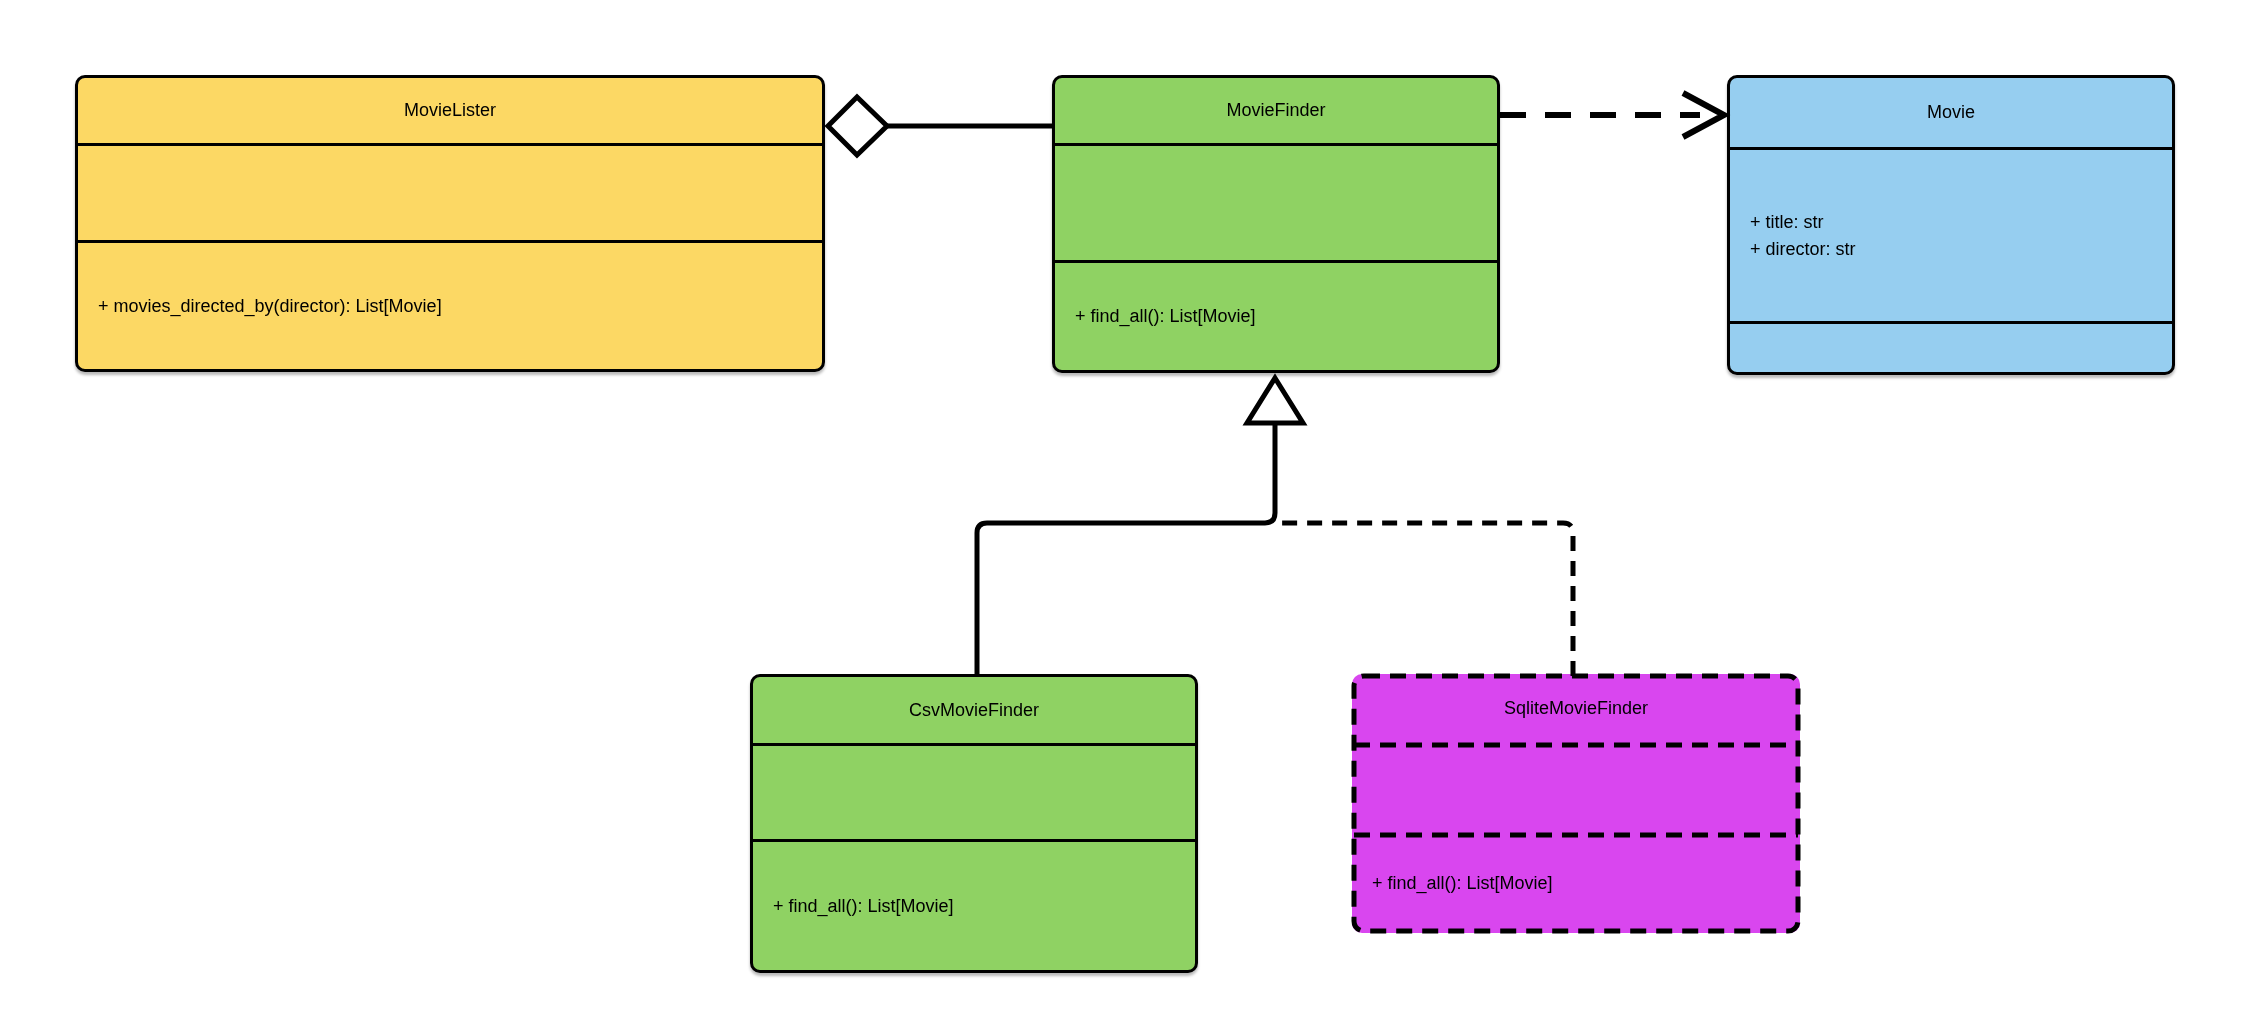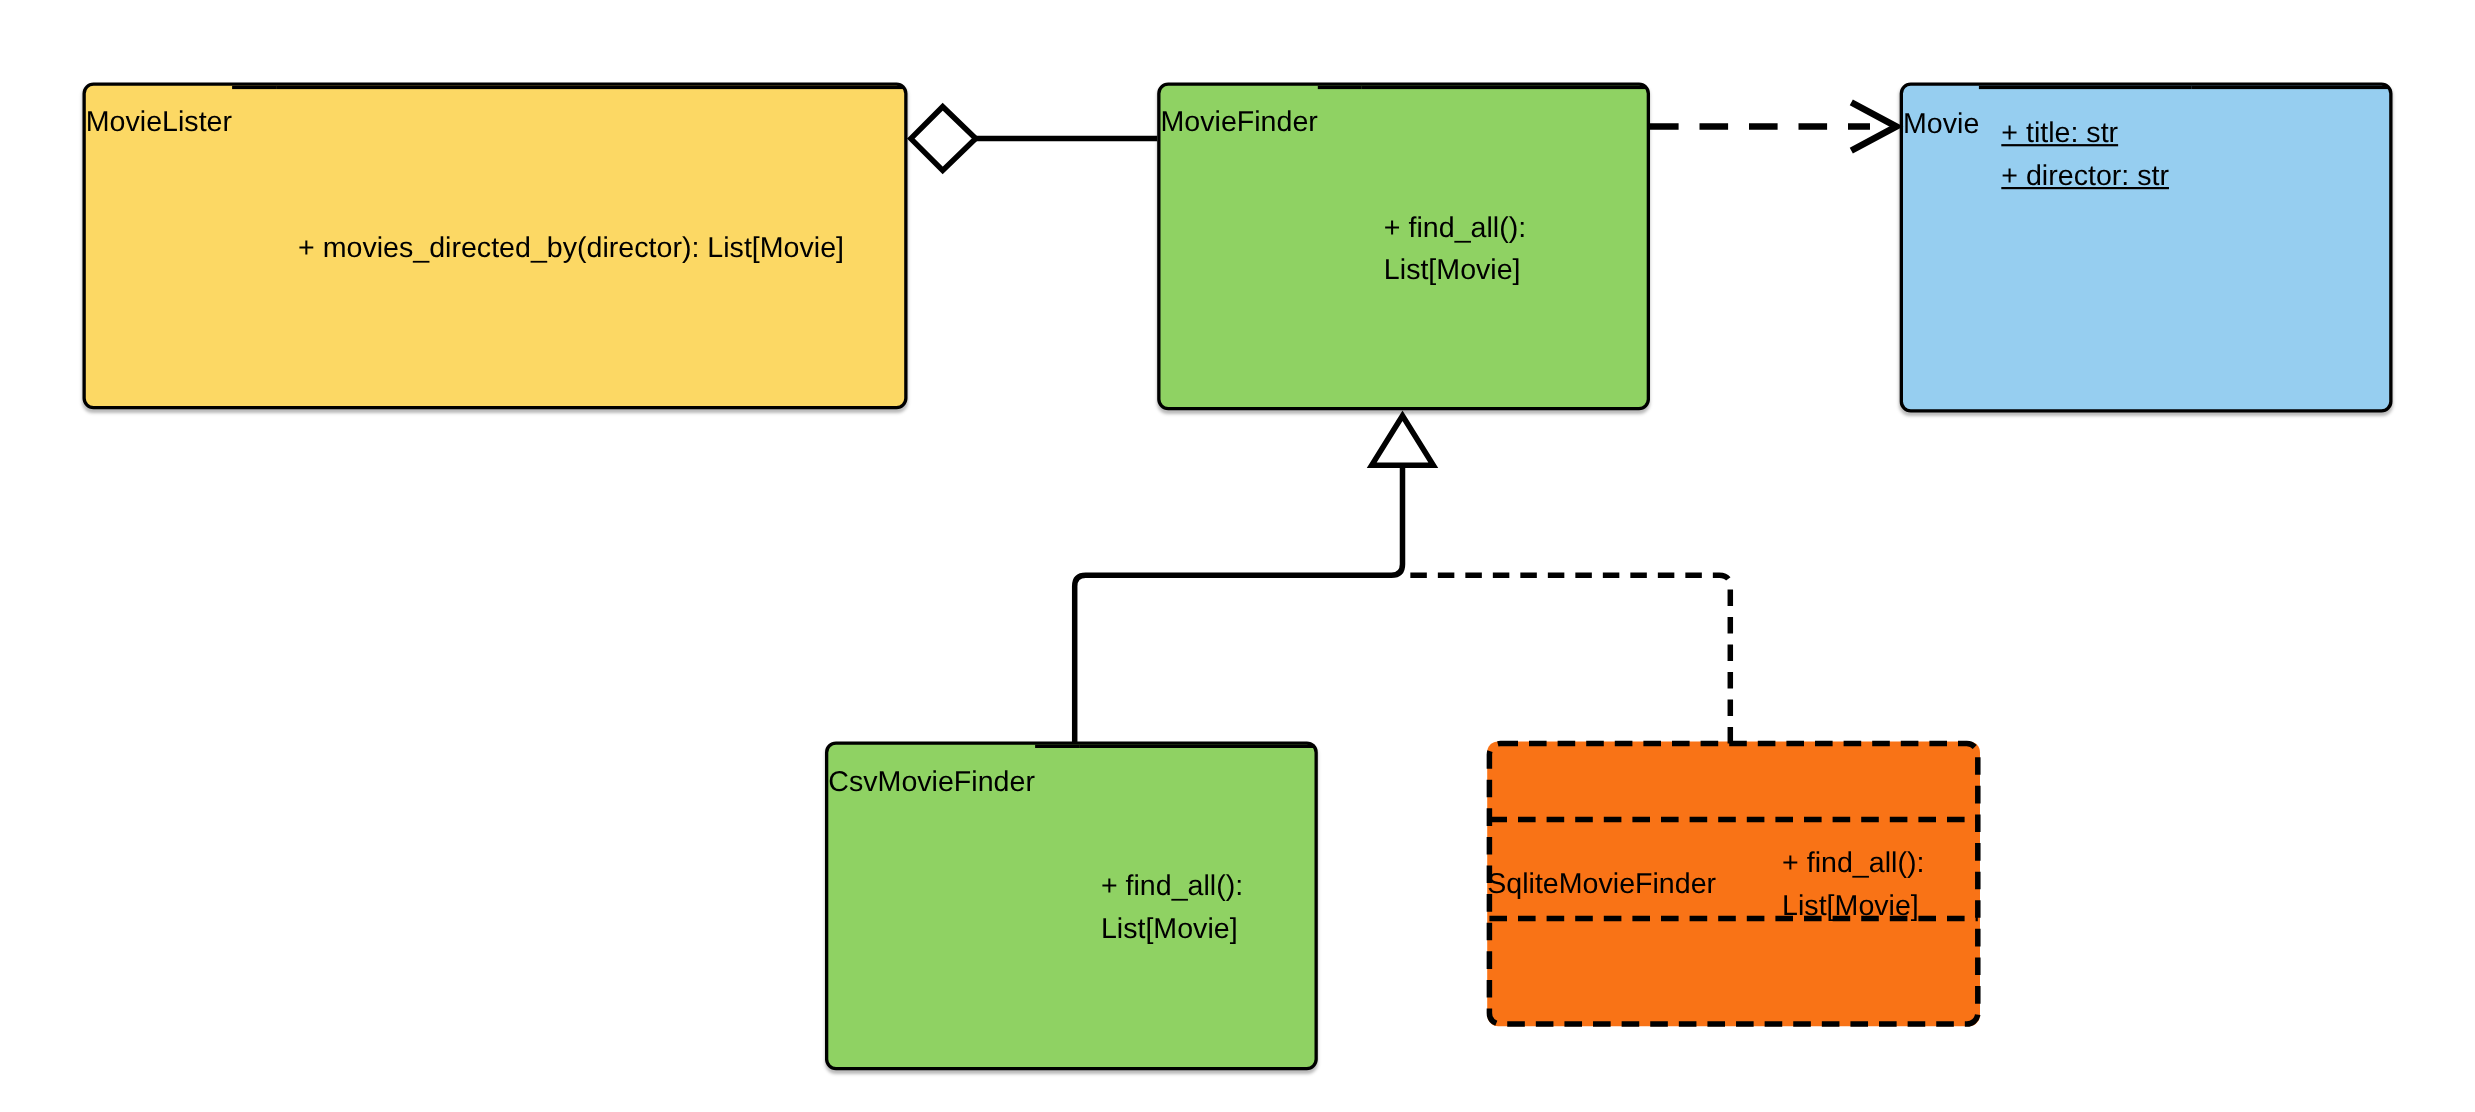--- a/index.html
+++ b/index.html
@@ -28,23 +28,23 @@
     height: 1011px;
     pointer-events: none;
   }
   
   .cls {
     position: absolute;
     box-sizing: border-box;
     border: 3px solid #000000;
     border-radius: 10px;
     display: flex;
-    flex-direction: row;
+    flex-direction: column;
     box-shadow: 0 3px 3px rgba(0,0,0,0.28);
-    font-size: 26px;
+    font-size: 18px;
     line-height: 1.5;
   }
   .cls .title {
     display: flex;
     align-items: center;
     justify-content: center;
     flex: 0 0 auto;
     box-sizing: border-box;
   }
   .cls .attrs {
@@ -68,29 +68,29 @@
   .box-lister  { left: 75px;   top: 75px;  width: 750px; height: 297px; background: #FCD864; }
   .box-lister  .title { height: 65px; }
   .box-lister  .attrs { height: 97px; }
 
   .box-finder  { left: 1052px; top: 75px;  width: 448px; height: 298px; background: #8FD263; }
   .box-finder  .title { height: 65px; border-radius: 10px; }
   .box-finder  .attrs { height: 117px; }
 
   .box-movie   { left: 1727px; top: 75px;  width: 448px; height: 300px; background: #96CEF0; }
   .box-movie   .title { height: 69px; }
-  .box-movie   .attrs { height: 120px; text-decoration: underline; }
+  .box-movie   .attrs { height: 174px; }
 
   .box-csv     { left: 750px;  top: 674px; width: 448px; height: 299px; background: #8FD263; }
   .box-csv     .title { height: 66px; }
   .box-csv     .attrs { height: 96px; }
 
   
-  .box-sqlite  { left: 1352px; top: 674px; width: 448px; height: 259px; background: #f97316;
-                 border: none; box-shadow: none; align-items: center; }
+  .box-sqlite  { left: 1352px; top: 674px; width: 448px; height: 259px; background: #d946ef;
+                 border: none; box-shadow: none; }
   .box-sqlite  .title { height: 69px; }
   .box-sqlite  .attrs { height: 90px; border-top: none; }
   .box-sqlite  .methods { border-top: none; }
 </style>
 </head>
 <body>
 
 <div class="canvas">
 
   <div class="cls box-lister">

